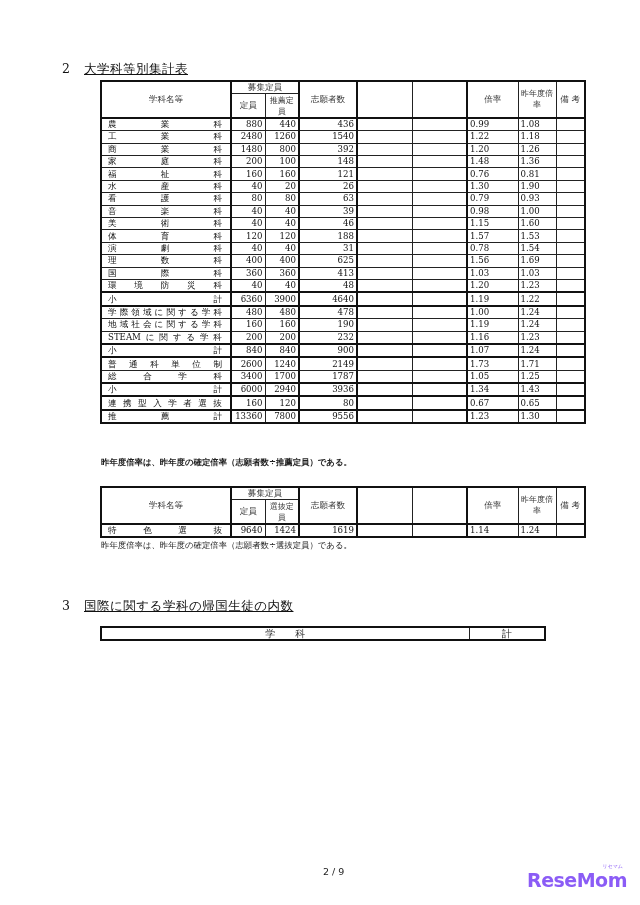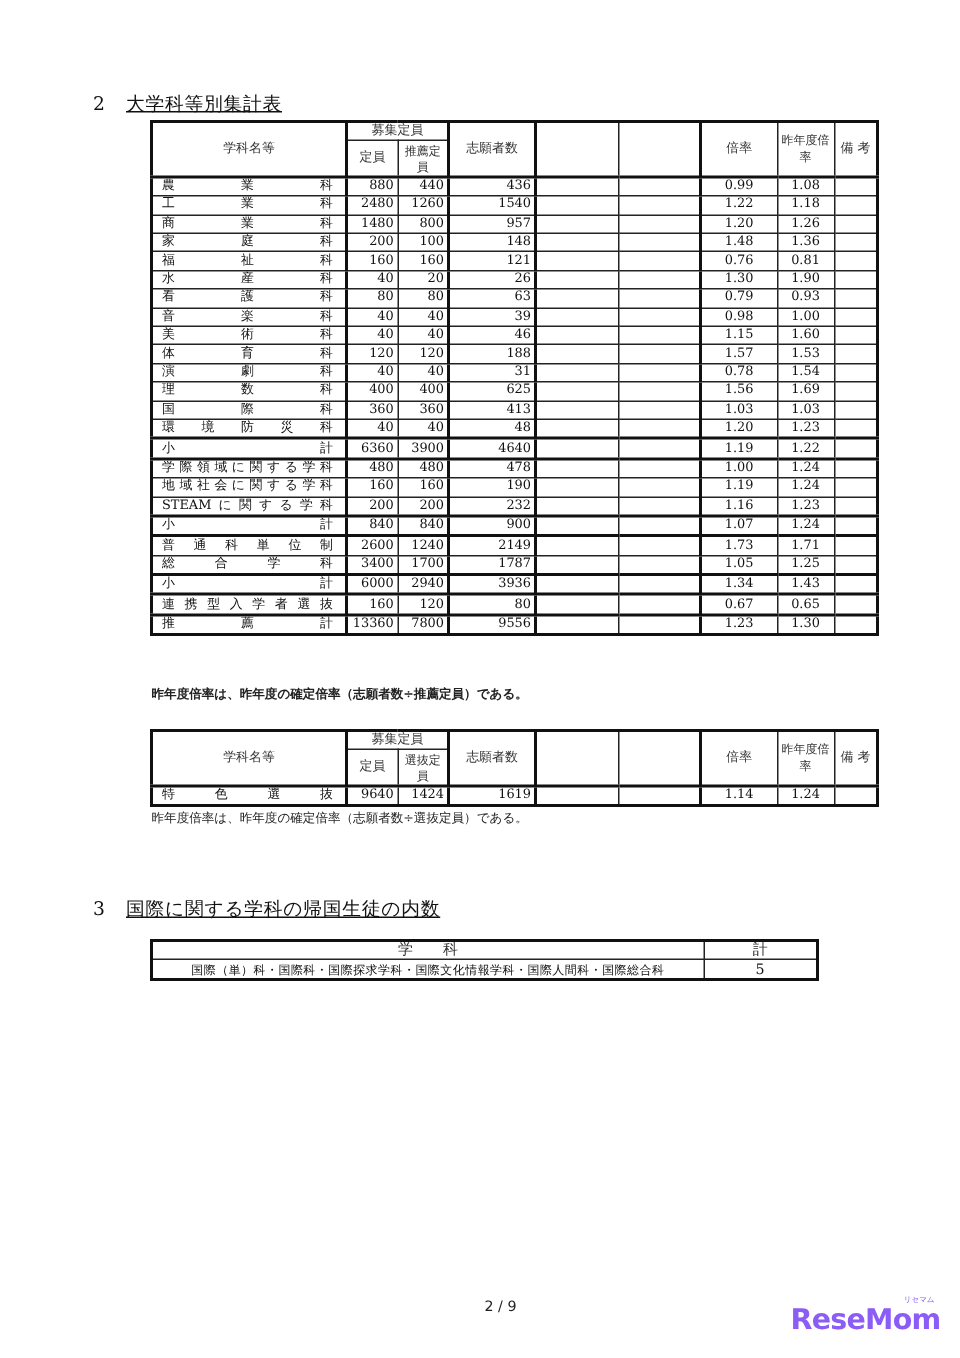--- a/index.html
+++ b/index.html
@@ -5,21 +5,21 @@
   html, body { margin:0; padding:0; background:#fff; }
   body { width:640px; height:905px; position:relative; overflow:hidden;
          font-family:"DejaVu Serif","Liberation Serif",serif; color:#111; }
   .sec-title { position:absolute; left:62px; font-size:12.5px; letter-spacing:0.5px;text-decoration:underline; }
   .sec-title .num { display:inline-block; width:22px; }
   table.t { position:absolute; border-collapse:collapse; font-size:8.6px; table-layout:fixed; }
   table.t td, table.t th { border:1px solid #222; padding:0 2px; height:11.4px; line-height:11px; font-weight:normal; overflow:hidden; white-space:nowrap; }
   table.t th { text-align:center; color:#333; }
   table.t { border:2px solid #111; }
   .num-c { text-align:right; }
-  .rate { text-align:center; }
+  .rate { text-align:left; }
   .name { display:flex; justify-content:space-between; padding:0 6px 0 4px; }
   .thick-r { border-right:2px solid #111 !important; }
   .thick-t { border-top:2px solid #111 !important; }
   .note { position:absolute; left:101px; font-size:8.4px; color:#222; }
   .pagenum { position:absolute; left:308px; top:866px; font-family:"DejaVu Sans","Liberation Sans",sans-serif; font-size:9.5px; color:#222;margin-left:15px; }
   .logo { position:absolute; left:527px; top:869px; font-family:"DejaVu Sans","Liberation Sans",sans-serif; font-weight:bold; font-size:19px; color:#8b5cf6; letter-spacing:-0.5px; }
   .logo small { position:absolute; right:4px; top:-6px; font-size:5px; font-weight:normal; letter-spacing:0; }
   .hdr2 { font-size:8px; line-height:9px; }
 </style>
 </head>
@@ -95,21 +95,21 @@
       <tr>
         <td class="thick-r">
           <div class="name">
             <span>商</span>
             <span>業</span>
             <span>科</span>
           </div>
         </td>
         <td class="num-c">1480</td>
         <td class="num-c thick-r">800</td>
-        <td class="num-c thick-r">957</td>
+        <td class="num-c thick-r">392</td>
         <td class=""></td>
         <td class="thick-r"></td>
         <td class="rate">1.20</td>
         <td class="rate">1.26</td>
         <td class=""></td>
       </tr>
       <tr>
         <td class="thick-r">
           <div class="name">
             <span>家</span>
@@ -554,21 +554,17 @@
 <table class="t" style="left:100px; top:626px; width:444px;">
   <colgroup>
       <col style="width:368px">
       <col style="width:76px">
     </colgroup>
   <tbody>
       <tr>
     <th style="font-size:10px;">学　　科</th>
     <th style="font-size:10px;">計</th>
   </tr>
-  <tr>
-    <td style="font-size:8px; text-align:center; letter-spacing:0.3px;">国際（単）科・国際科・国際探求学科・国際文化情報学科・国際人間科・国際総合科</td>
-    <td style="text-align:center; font-size:9.5px;">5</td>
-  </tr>
 </tbody>
   </table>
 
 <div class="pagenum">2 / 9</div>
 <div class="logo"><small>リセマム</small><span>ReseMom</span></div>
 
 </body></html>

